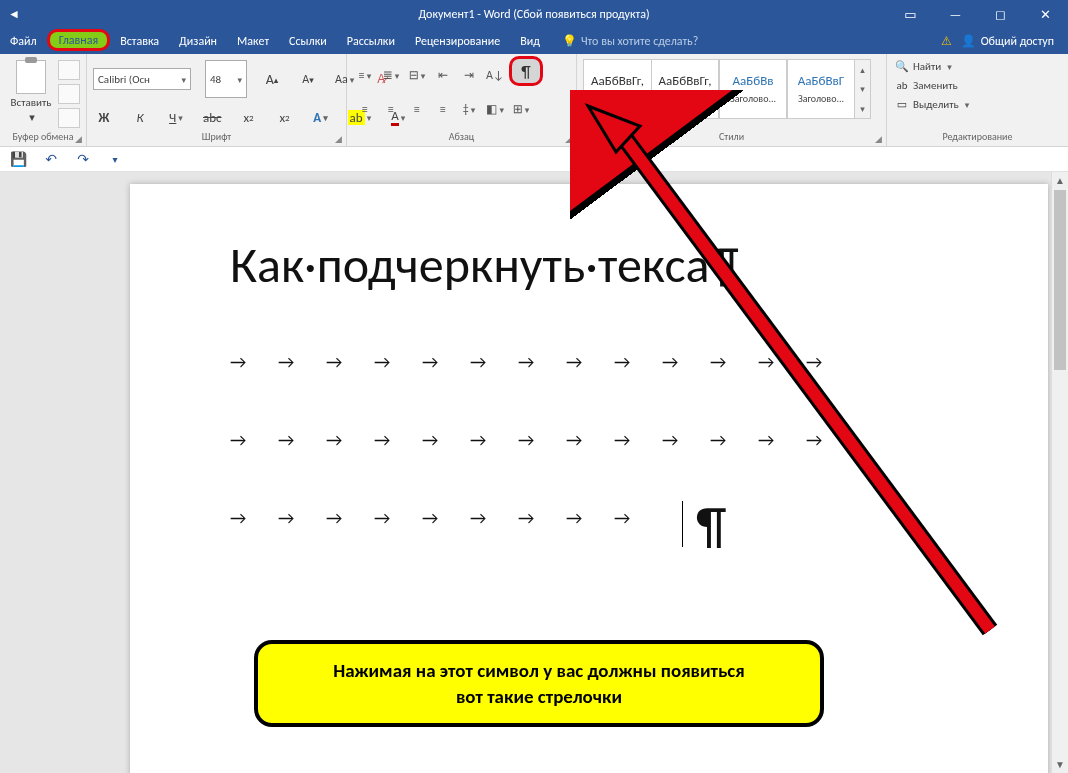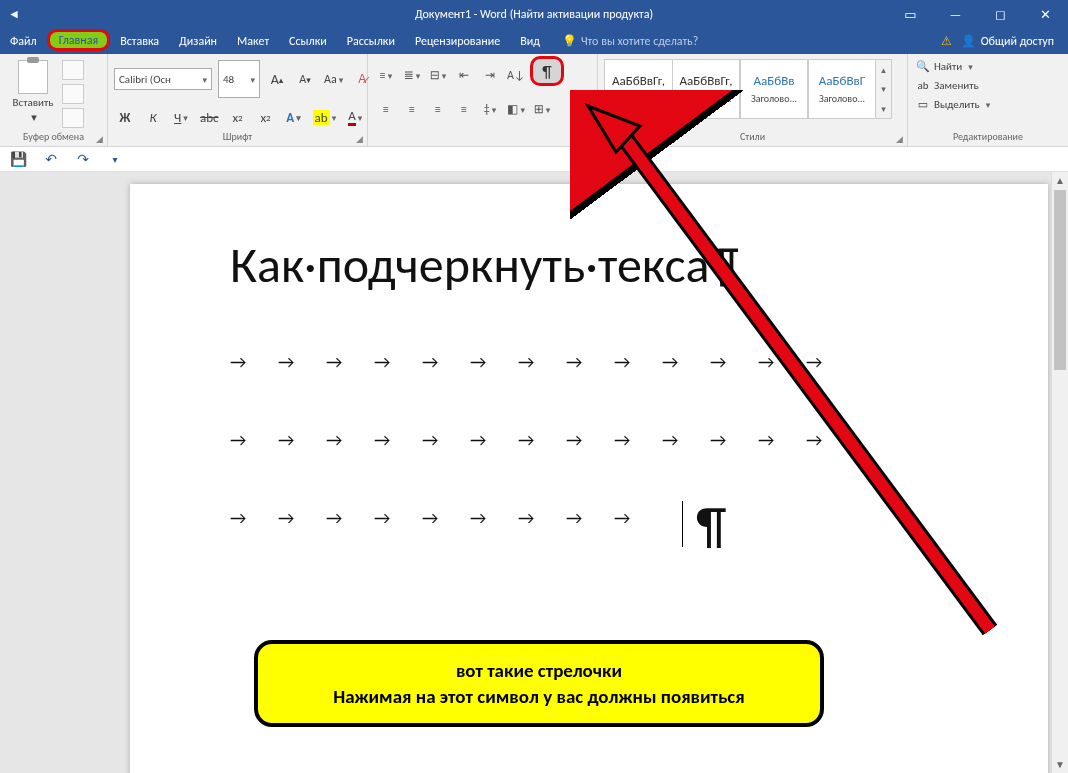--- a/index.html
+++ b/index.html
@@ -28,21 +28,21 @@
 
 
 .clipboard .big { display: flex; flex-direction: column; align-items: center; width: 54px; padding-top:4px;}
 .clipboard .big .icon { width: 30px; height: 34px; background: #fff; border: 1px solid #bbb; position: relative; }
 .clipboard .big .icon::before { content: ""; position: absolute; top: -4px; left: 8px; width: 12px; height: 6px; background: #999; border-radius: 2px; }
 .clipboard .big span { font-size: 11px; color: #444; margin-top: 2px; }
 .clipboard .small-col { display: flex; flex-direction: column; gap: 4px; padding-top: 4px; padding-left:2px;}
 .clipboard .small-col div { width: 22px; height: 20px; border: 1px solid #ccc; background: #fafafa; }
 
 
-.font .row { display: flex; align-items: center; gap: 6px; }
+.font .row { display: flex; align-items: center; gap: 14px; }
 .font .row1 { margin-bottom: 8px; margin-top:4px;}
 .font select, .font .combo { height: 22px; font-size: 11px; border: 1px solid #ABABAB; background: #fff; color: #444; }
 .font .combo.name { width: 98px; padding: 2px 4px; overflow: hidden; white-space: nowrap; display:flex; align-items:center; justify-content:space-between;}
 .font .combo.size { width: 42px; padding: 18px 4px; display:flex; align-items:center; justify-content:space-between;}
 .font .btn { min-width: 22px; height: 22px; display: inline-flex; align-items: center; justify-content: center; font-size: 12px; color: #444; cursor: pointer; padding:0 2px;}
 .font .btn.big { font-size: 14px; }
 .font .btn sup, .font .btn sub { font-size: 9px; }
 .font .row2 .btn { font-size: 13px; }
 
 
@@ -94,21 +94,21 @@
 
 .caret { font-size:9px; color:#666; margin-left:2px;}
 </style>
 </head>
 <body>
 
 <div class="titlebar">
   <div class="left-icons">
     <span>◄</span>
   </div>
-  <div class="title">Документ1 - Word (Найти активации продукта)</div>
+  <div class="title">Документ1 - Word (Сбой появиться продукта)</div>
   <div class="win-controls">
     <div>▭</div>
     <div>—</div>
     <div>◻</div>
     <div>✕</div>
   </div>
 </div>
 
 <div class="tabstrip">
   <div class="tab">Файл</div>
@@ -128,21 +128,21 @@
     <span style="color:#FFC000;">⚠</span>
     <span style="display:flex;align-items:center;gap:4px;">
       <span>👤</span>
       <span>Общий доступ</span>
     </span>
   </div>
 </div>
 
 <div class="ribbon">
 
-  <div class="group clipboard" style="width:108px;">
+  <div class="group clipboard" style="width:87px;">
     <div class="group-body">
       <div class="big">
         <div class="icon"></div>
         <span>Вставить</span>
         <span class="caret">▾</span>
       </div>
       <div class="small-col">
         <div></div>
         <div></div>
         <div></div>
@@ -216,20 +216,24 @@
       </div>
       <div class="row row2">
         <div class="btn">≡</div>
         <div class="btn">≡</div>
         <div class="btn">≡</div>
         <div class="btn">≡</div>
         <div class="btn">‡<span class="caret">▾</span></div>
         <div class="btn">◧<span class="caret">▾</span></div>
         <div class="btn">⊞<span class="caret">▾</span></div>
       </div>
+    </div>
+    <div class="group-label">
+      <span>Абзац</span>
+      <span class="launcher">◢</span>
     </div>
   </div>
 
   <div class="group" style="width:310px;">
     <div class="group-body">
       <div class="styles-gallery">
         <div class="style-item first">
           <div class="preview">АаБбВвГг,</div>
           <div class="name">Обычный</div>
         </div>
@@ -319,15 +323,15 @@
   <line x1="420" y1="540" x2="40" y2="30" stroke="#000" stroke-width="16" stroke-opacity="0"></line>
   <line x1="420" y1="540" x2="40" y2="30" stroke="#000" stroke-width="2" stroke-dasharray="0" fill="none"></line>
 </svg>
 <svg class="big-arrow" style="left:570px; top:90px;" width="450" height="560">
   <line x1="420" y1="540" x2="50" y2="42" stroke="#000" stroke-width="18"></line>
   <line x1="420" y1="540" x2="50" y2="42" stroke="#E30613" stroke-width="12"></line>
   <polygon points="18,16 70,36 46,62" fill="#E30613" stroke="#000" stroke-width="3"></polygon>
 </svg>
 
 <div class="callout">
+  <div>Нажимая на этот символ у вас должны появиться</div>
   <div>вот такие стрелочки</div>
-  <div>Нажимая на этот символ у вас должны появиться</div>
 </div>
 
 </body></html>

